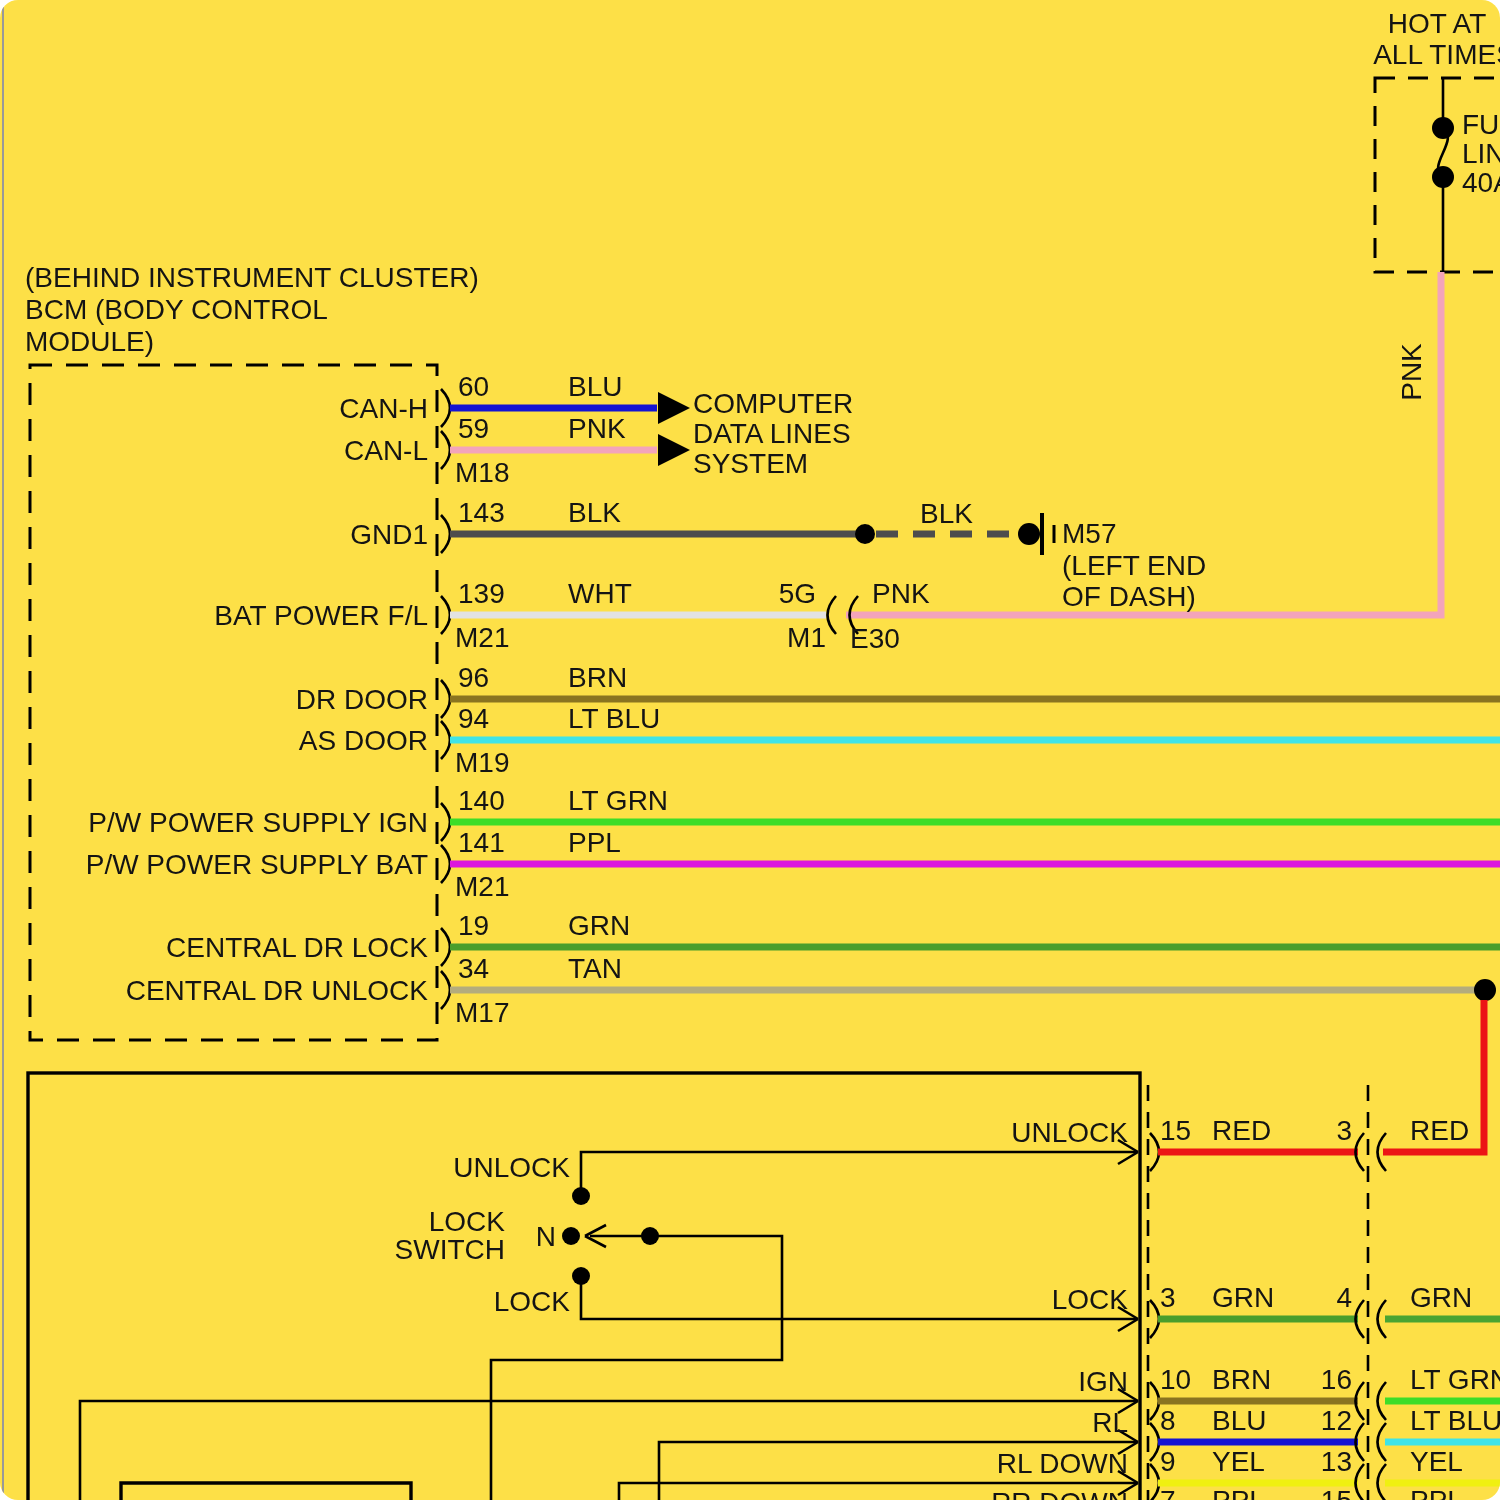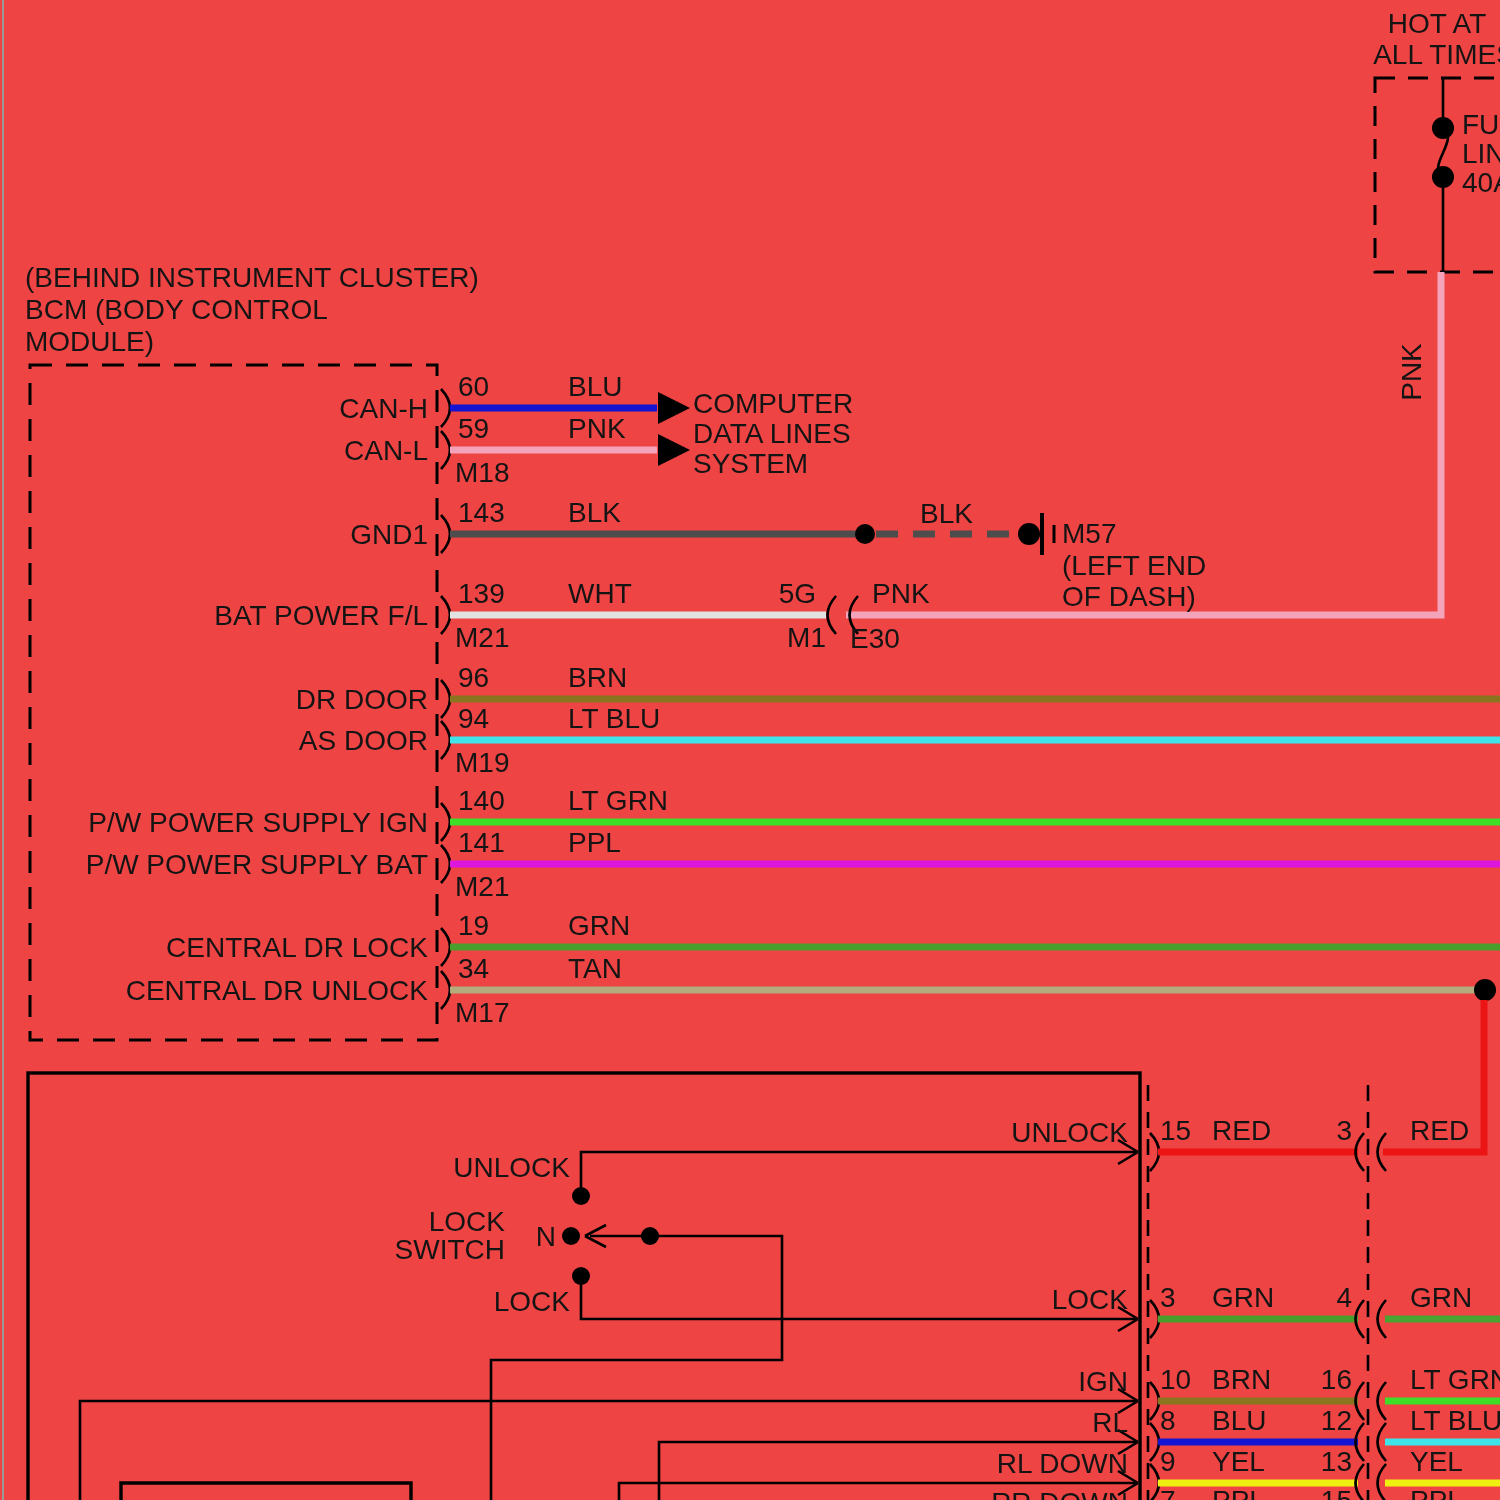--- a/index.html
+++ b/index.html
@@ -1,16 +1,16 @@
 <!DOCTYPE html>
 <html><head>
 <meta charset="utf-8">
 <style>
   html,body{margin:0;padding:0;background:#ffffff;}
-  #page{position:relative;width:1500px;height:1500px;background:#ef4444;overflow:hidden;}
+  #page{position:relative;width:1500px;height:1500px;background:#fde047;overflow:hidden;border-radius:18px;}
   svg text{font-family:"Liberation Sans",sans-serif;font-size:28px;fill:#141414;}
   svg .end{text-anchor:end}
   svg .mid{text-anchor:middle}
   .blkline{stroke:#000;stroke-width:2.6;fill:none}
   .boxline{stroke:#000;stroke-width:3.4;fill:none}
   .bracket{stroke:#000;stroke-width:2.6;fill:none}
   .wire{fill:none}
   .dot{fill:#000;stroke:none}
 </style>
 </head>

